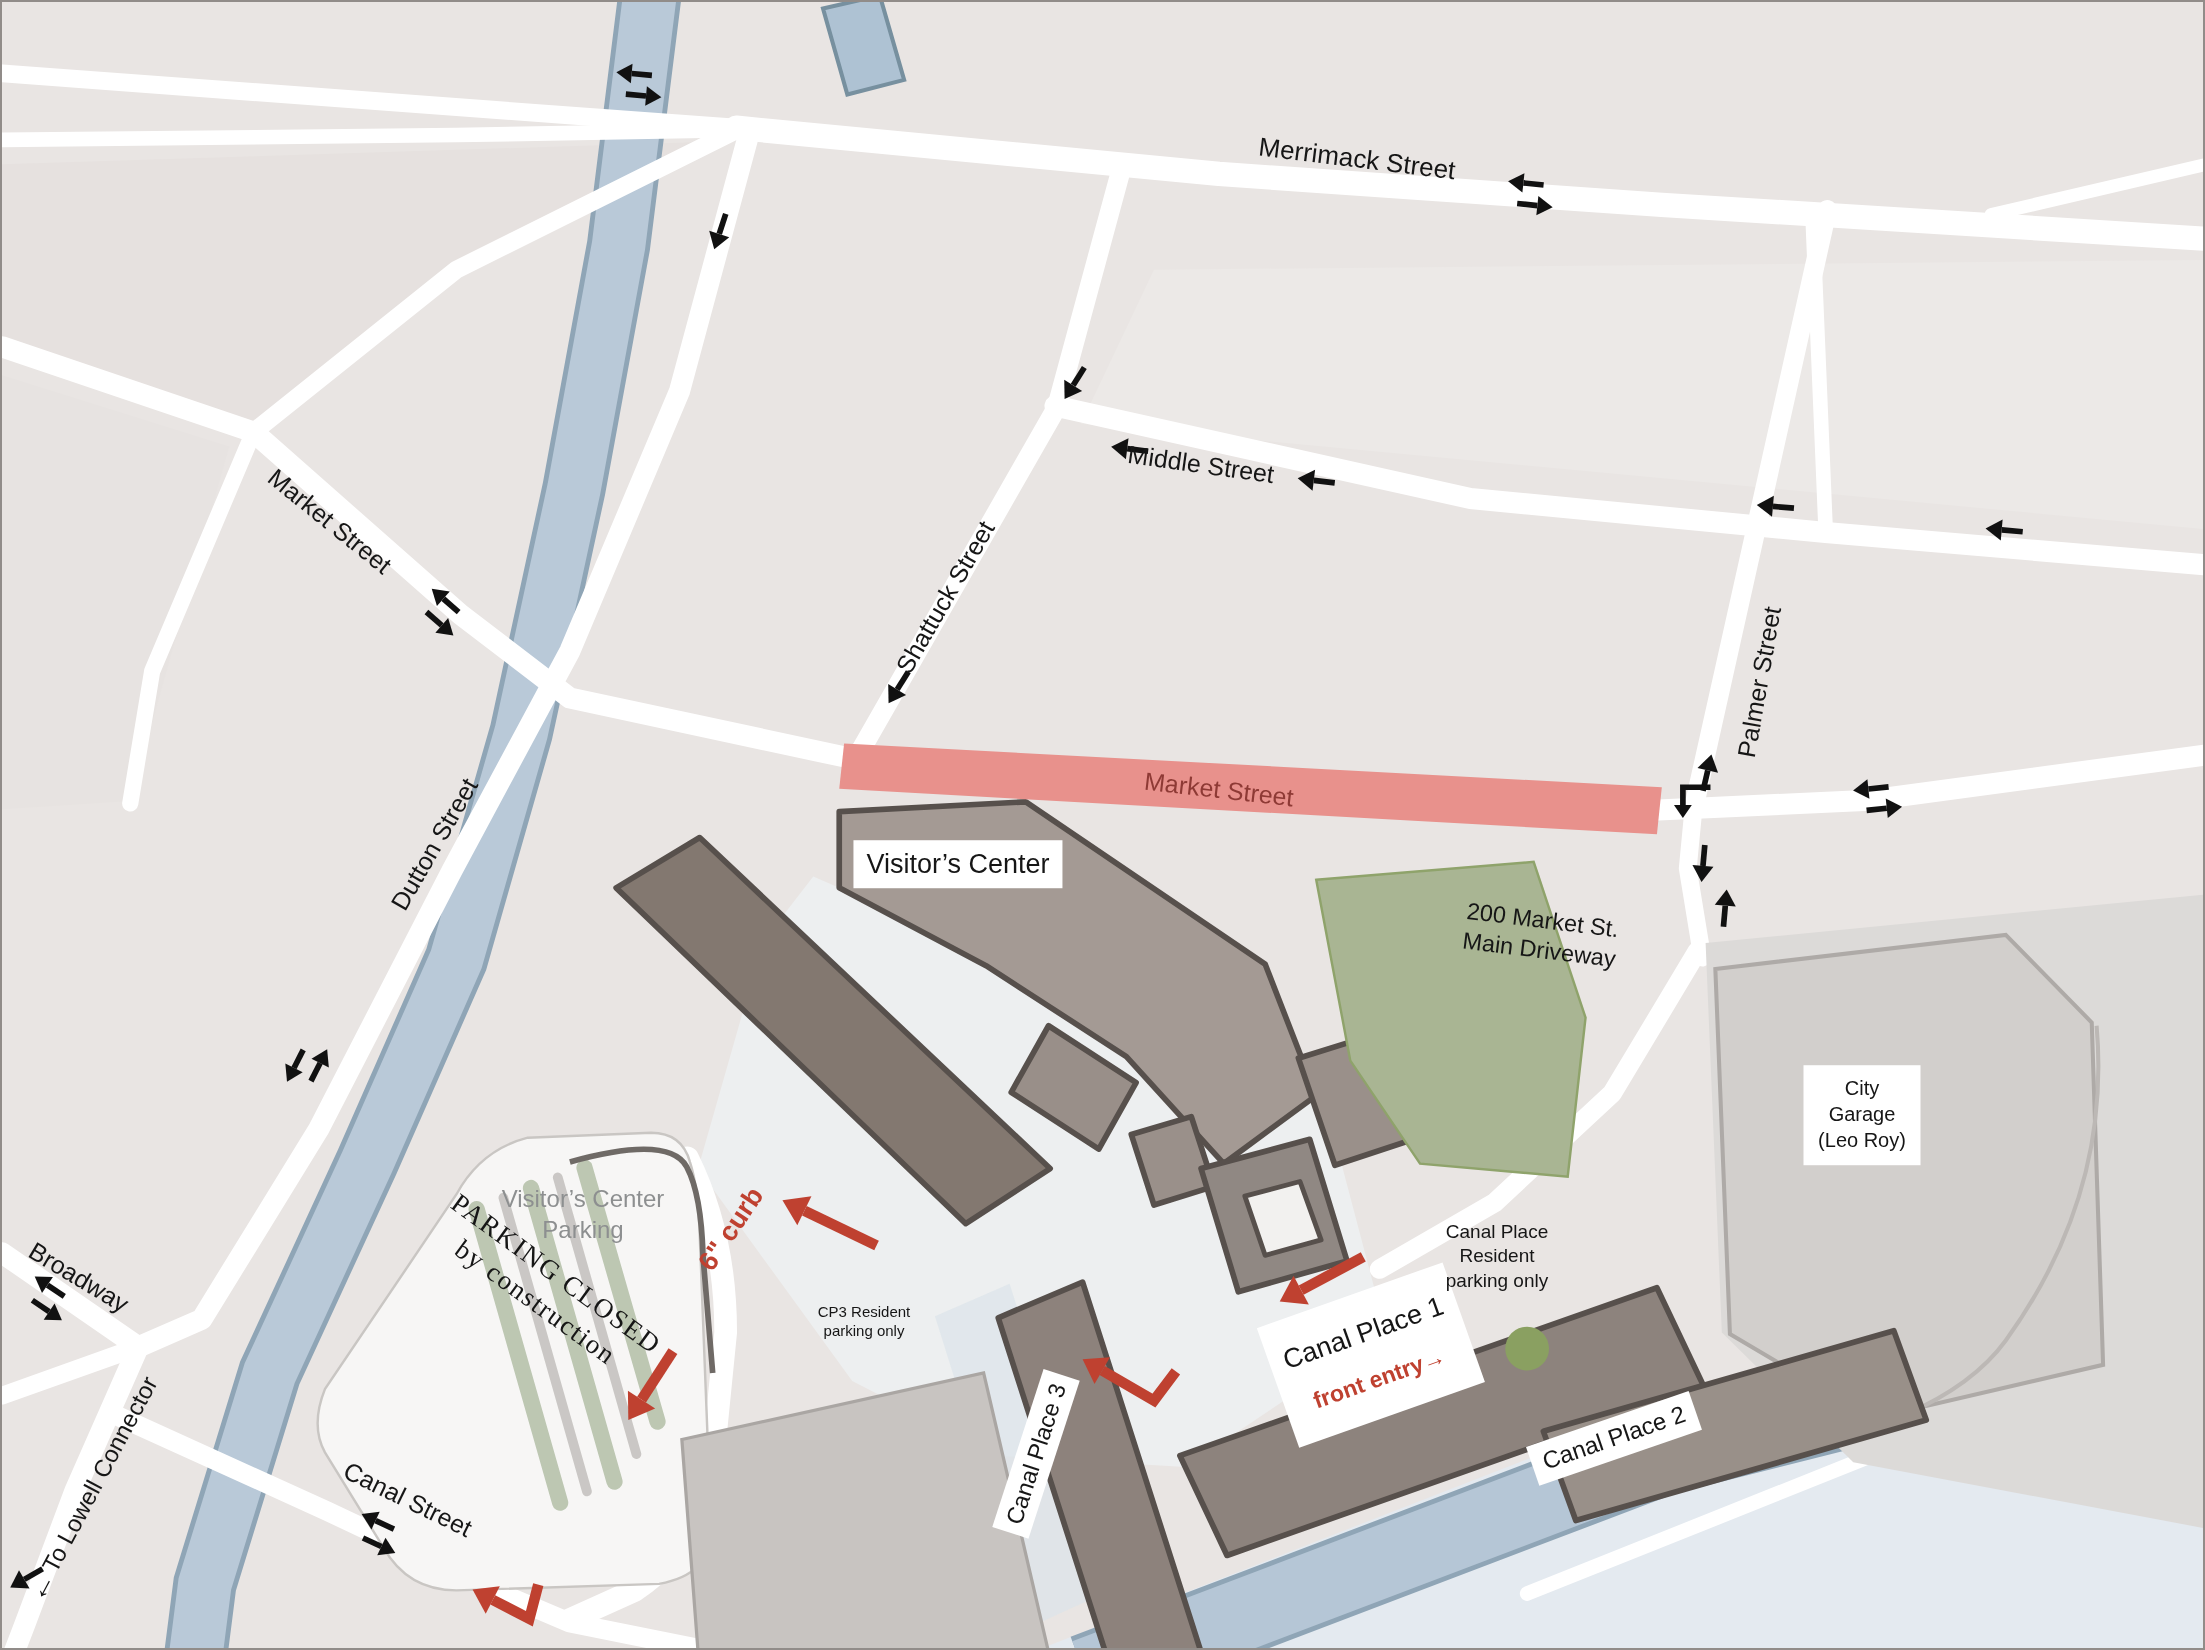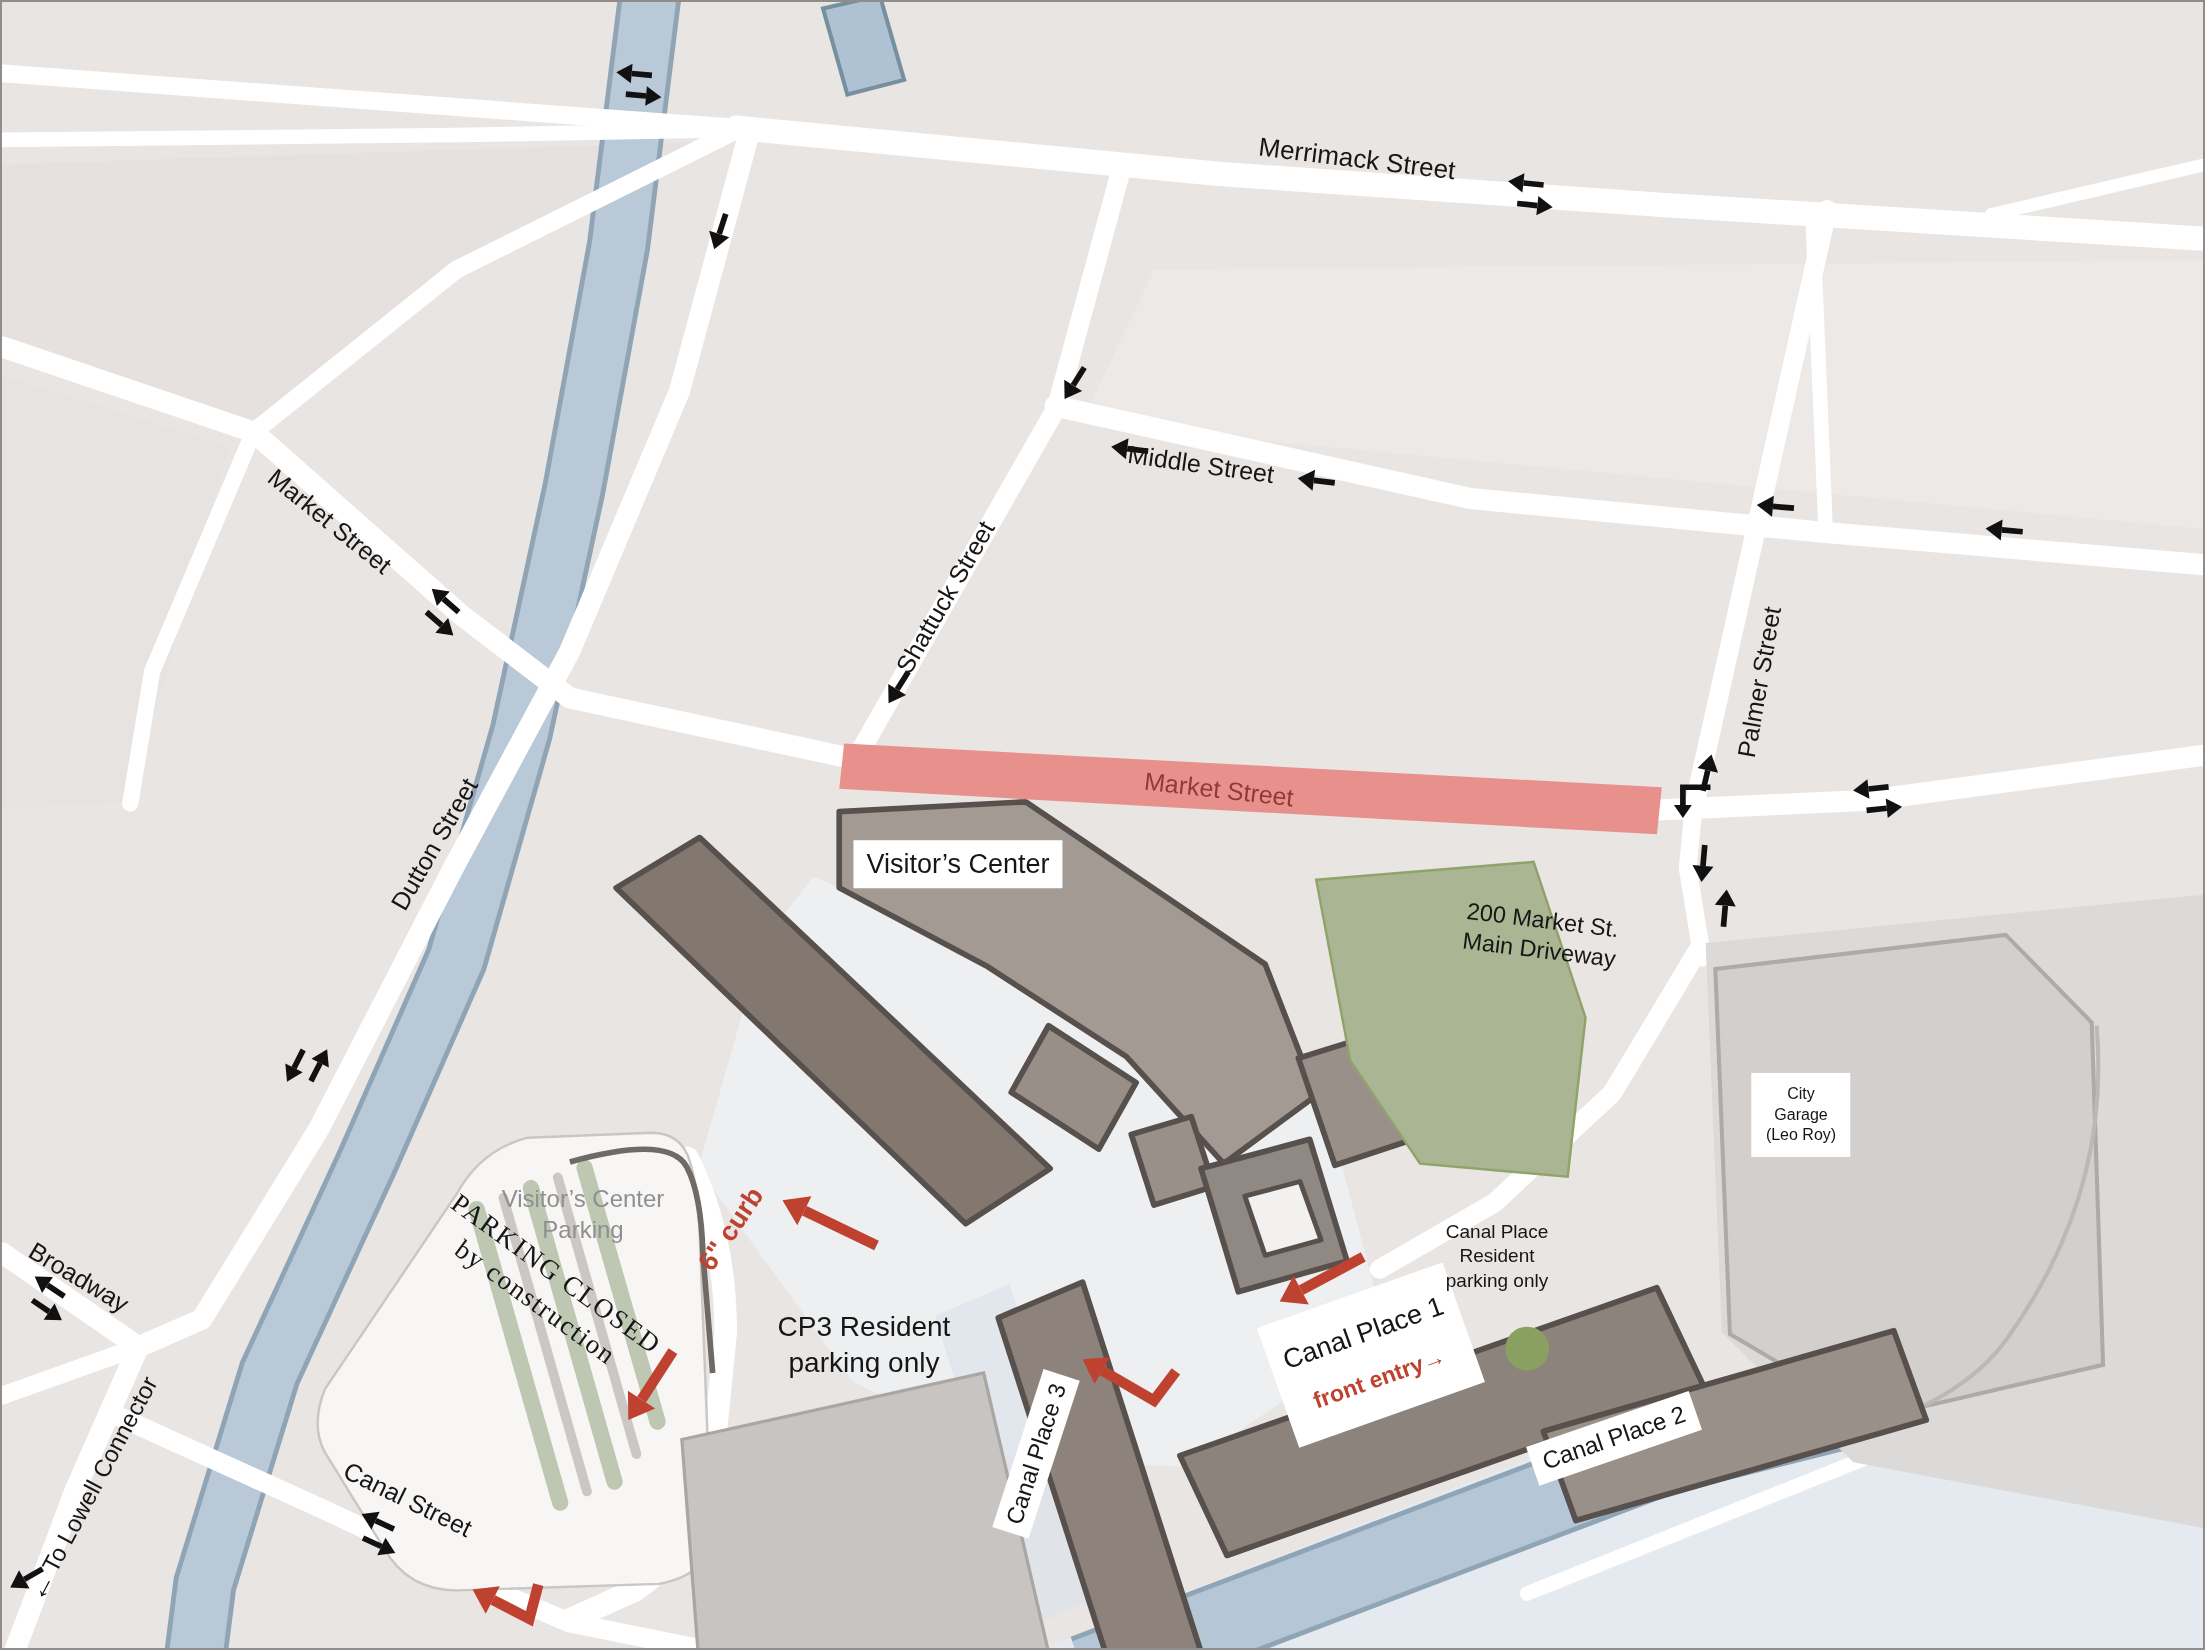--- a/index.html
+++ b/index.html
@@ -234,38 +234,38 @@
   <div class="lbl nowrap" style="left:432px;top:842px;font-size:25px;transform:translate(-50%,-50%) rotate(-60deg);">Dutton Street</div>
   <div class="lbl nowrap" style="left:77px;top:1275px;font-size:25px;transform:translate(-50%,-50%) rotate(31deg);">Broadway</div>
   <div class="lbl nowrap row" style="left:91px;top:1487px;font-size:24px;transform:translate(-50%,-50%) rotate(-62deg);">
     <span style="font-size:29px;">←</span>
       <span>To Lowell Connector</span>
   </div>
   <div class="lbl nowrap" style="left:406px;top:1497px;font-size:25px;transform:translate(-50%,-50%) rotate(26deg);">Canal Street</div>
   <div class="lbl nowrap maroon" style="left:1217px;top:787px;font-size:25px;transform:translate(-50%,-50%) rotate(6.5deg);">Market Street</div>
 
   <div class="lbl box nowrap" style="left:956px;top:862px;font-size:27px;transform:translate(-50%,-50%);">Visitor’s Center</div>
-  <div class="lbl box" style="left:1799px;top:1113px;font-size:16px;padding:11.4px 14.6px;transform:translate(-50%,-50%);">City
+  <div class="lbl box" style="left:1860px;top:1113px;font-size:20px;padding:11.4px 14.6px;transform:translate(-50%,-50%);">City
 Garage
 (Leo Roy)</div>
   <div class="lbl box" style="left:1369px;top:1353px;transform:translate(-50%,-50%) rotate(-19.5deg);padding:6.5px 14.6px;">
     <div style="font-size:27px;white-space:nowrap;">Canal Place 1</div>
     <div class="red bold nowrap" style="font-size:23px;">
       <span>front entry</span><span>→</span>
     </div>
   </div>
   <div class="lbl box nowrap" style="left:1612px;top:1436px;font-size:24px;padding:4.9px 11.4px;transform:translate(-50%,-50%) rotate(-19deg);">Canal Place 2</div>
   <div class="lbl box nowrap" style="left:1034px;top:1452px;font-size:23.5px;padding:4px 9.7px;transform:translate(-50%,-50%) rotate(-72deg);">Canal Place 3</div>
 
   <div class="lbl" style="left:1539px;top:933px;font-size:23.5px;transform:translate(-50%,-50%) rotate(7deg);">200 Market St.
 Main Driveway</div>
   <div class="lbl gray" style="left:581px;top:1213px;font-size:24px;transform:translate(-50%,-50%);">Visitor’s Center
 Parking</div>
   <div class="lbl serif" style="left:544px;top:1286px;font-size:27px;transform:translate(-50%,-50%) rotate(36deg);">PARKING CLOSED
 by construction</div>
   <div class="lbl red bold nowrap" style="left:729px;top:1227px;font-size:27px;transform:translate(-50%,-50%) rotate(-56deg);">6" curb</div>
-  <div class="lbl" style="left:862px;top:1319px;font-size:28px;transform:translate(-50%,-50%);margin-top:24px;">CP3 Resident
+  <div class="lbl" style="left:862px;top:1319px;font-size:15px;transform:translate(-50%,-50%);">CP3 Resident
 parking only</div>
   <div class="lbl" style="left:1495px;top:1254px;font-size:19px;transform:translate(-50%,-50%);">Canal Place
 Resident
 parking only</div>
 </div>
 
 
 </body></html>

